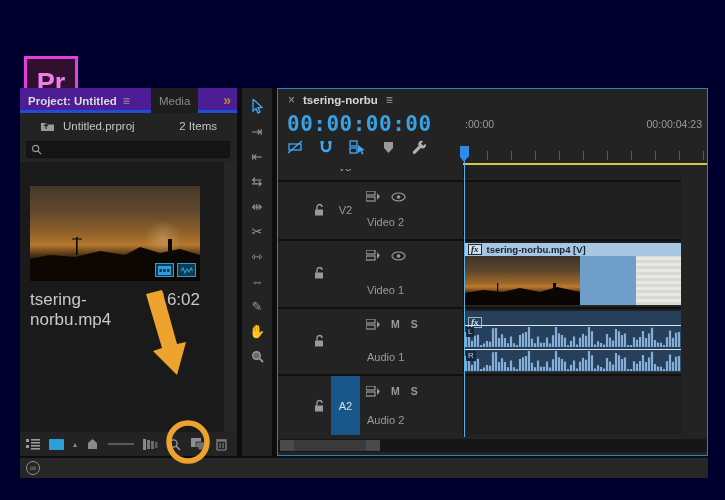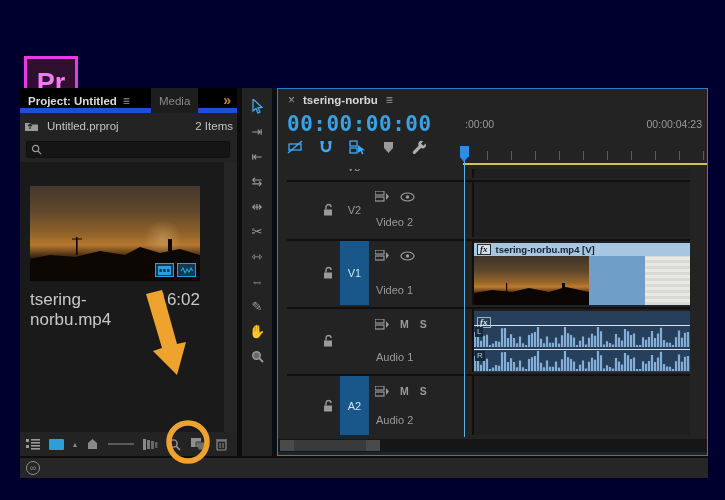--- a/index.html
+++ b/index.html
@@ -10,27 +10,27 @@
   
   #pr-logo{left:24px;top:16px;width:54px;height:54px;background:#30102e;border:3px solid #e23fe0;
            display:flex;align-items:center;justify-content:center;margin-top:40px;}
   #pr-logo span{color:#f07df0;font-size:27px;font-weight:bold;letter-spacing:0;}
 
   
   #app{left:20px;top:88px;width:688px;height:390px;background:#0d0d0d;}
 
   
   #project-panel{left:0;top:0;width:217px;height:368px;background:#232323;}
-  .panel-tabs{position:absolute;left:0;top:0;width:100%;height:25px;background:#000000;border-bottom:5px solid #1d4ed8;}
+  .panel-tabs{position:absolute;left:0;top:0;width:100%;height:25px;background:#4c1d95;border-bottom:3px solid #1d4ed8;}
   .ptab{position:absolute;top:0;height:25px;display:flex;align-items:center;gap:6px;padding:0 8px;font-size:11.5px;}
   .ptab.active{color:#dcdcdc;font-weight:bold;}
   .ptab.inactive{color:#8b8b8b;background:#1d1d1d;}
   .menu-glyph{color:#9a9a9a;font-size:12px;font-weight:normal;}
   .chevron{position:absolute;right:6px;top:4px;color:#c2873b;font-size:14px;font-weight:bold;}
-  .info-row{position:absolute;left:0;top:26px;width:100%;height:24px;display:flex;align-items:center;padding:0 4px;gap:8px;
+  .info-row{position:absolute;left:0;top:26px;width:100%;height:24px;display:flex;align-items:center;padding:0 20px;gap:8px;
             color:#c4c4c4;font-size:11.5px;}
   .info-count{margin-left:auto;}
   .search-box{position:absolute;left:6px;top:53px;width:204px;height:17px;background:#151515;border:1px solid #101010;
               border-radius:2px;display:flex;align-items:center;padding:0 4px;}
   #project-content{position:absolute;left:0;top:74px;width:217px;height:270px;background:#1a1a1a;}
   #project-scrollstrip{position:absolute;right:0;top:0;width:13px;height:270px;background:#262626;}
   #thumb{position:absolute;left:10px;top:24px;width:170px;height:95px;overflow:hidden;
          background:linear-gradient(180deg,#43382b 0%,#63492c 28%,#96652a 52%,#b5782f 62%,#1c1008 78%,#0b0603 100%);}
   #thumb .flare{position:absolute;right:18px;top:34px;width:38px;height:38px;border-radius:50%;
          background:radial-gradient(circle,rgba(220,180,120,.45),rgba(220,180,120,0) 70%);}
@@ -60,21 +60,21 @@
 
   .ruler-label{position:absolute;top:29px;color:#9a9a9a;font-size:10.5px;}
   #ruler-ticks{position:absolute;left:185px;top:62px;width:244px;height:9px;
       background:repeating-linear-gradient(90deg,#5a5a5a 0 1px,transparent 1px 24px);background-position:bottom;}
   #workarea-bar{position:absolute;left:185px;top:74px;width:244px;height:2px;background:#d3c44a;}
   #playhead-line{position:absolute;left:186px;top:58px;width:1px;height:290px;background:#58b2e8;z-index:5;}
   #playhead-flag{position:absolute;left:182px;top:57px;width:9px;height:11px;background:#2d8ceb;z-index:6;}
   #playhead-flag:after{content:"";position:absolute;left:0;top:11px;border-left:4.5px solid transparent;
       border-right:4.5px solid transparent;border-top:5px solid #2d8ceb;}
 
-  #tracks{position:absolute;left:9px;top:80px;width:403px;height:268px;overflow:hidden;}
+  #tracks{position:absolute;left:0;top:80px;width:403px;height:268px;overflow:hidden;}
   .track-row{position:absolute;left:0;width:429px;background:#232323;border-top:2px solid #101010;}
   .track-head{position:absolute;left:0;top:0;width:183px;height:100%;}
   .track-content{position:absolute;left:185px;top:0;width:244px;height:100%;background:#1f1f1f;border-left:2px solid #101010;}
   .patch-box{position:absolute;left:53px;top:0;width:29px;height:100%;display:flex;align-items:center;justify-content:center;
              font-size:11px;color:#9a9a9a;}
   .patch-box.on{background:#19578a;color:#cfe3f2;}
   .lockwrap{position:absolute;left:36px;top:50%;transform:translateY(-50%);}
   .tk-icons{position:absolute;left:88px;top:9px;display:flex;gap:11px;align-items:center;color:#9a9a9a;font-size:10.5px;font-weight:bold;}
   .tk-name{position:absolute;left:89px;bottom:9px;color:#9a9a9a;font-size:11px;}
 
@@ -352,23 +352,20 @@
         </div>
 
         <div class="track-row" style="top:70px;height:66px;">
           <div class="track-head">
             <span class="lockwrap">
               <svg width="11" height="13" viewBox="0 0 11 13">
                   <rect x="1" y="6" width="8" height="6" fill="#9a9a9a"></rect>
                   <path d="M3 6 V3.5 a2.5 2.5 0 0 1 5 0" fill="none" stroke="#9a9a9a" stroke-width="1.4"></path>
                 </svg>
             </span>
-            <div class="patch-box on">
-              <span>V1</span>
-            </div>
             <div class="tk-icons">
               <svg width="14" height="11" viewBox="0 0 14 11">
                   <rect x="0" y="0" width="9" height="4" fill="none" stroke="#9a9a9a" stroke-width="1.2"></rect>
                   <rect x="0" y="6" width="9" height="4" fill="none" stroke="#9a9a9a" stroke-width="1.2"></rect>
                   <path d="M11 2 l3 3.5 -3 3.5" fill="#9a9a9a"></path>
                 </svg>
               <svg width="15" height="10" viewBox="0 0 15 10">
                   <ellipse cx="7.5" cy="5" rx="6.5" ry="4" fill="none" stroke="#9a9a9a" stroke-width="1.2"></ellipse>
                   <circle cx="7.5" cy="5" r="1.8" fill="#9a9a9a"></circle>
                 </svg>

